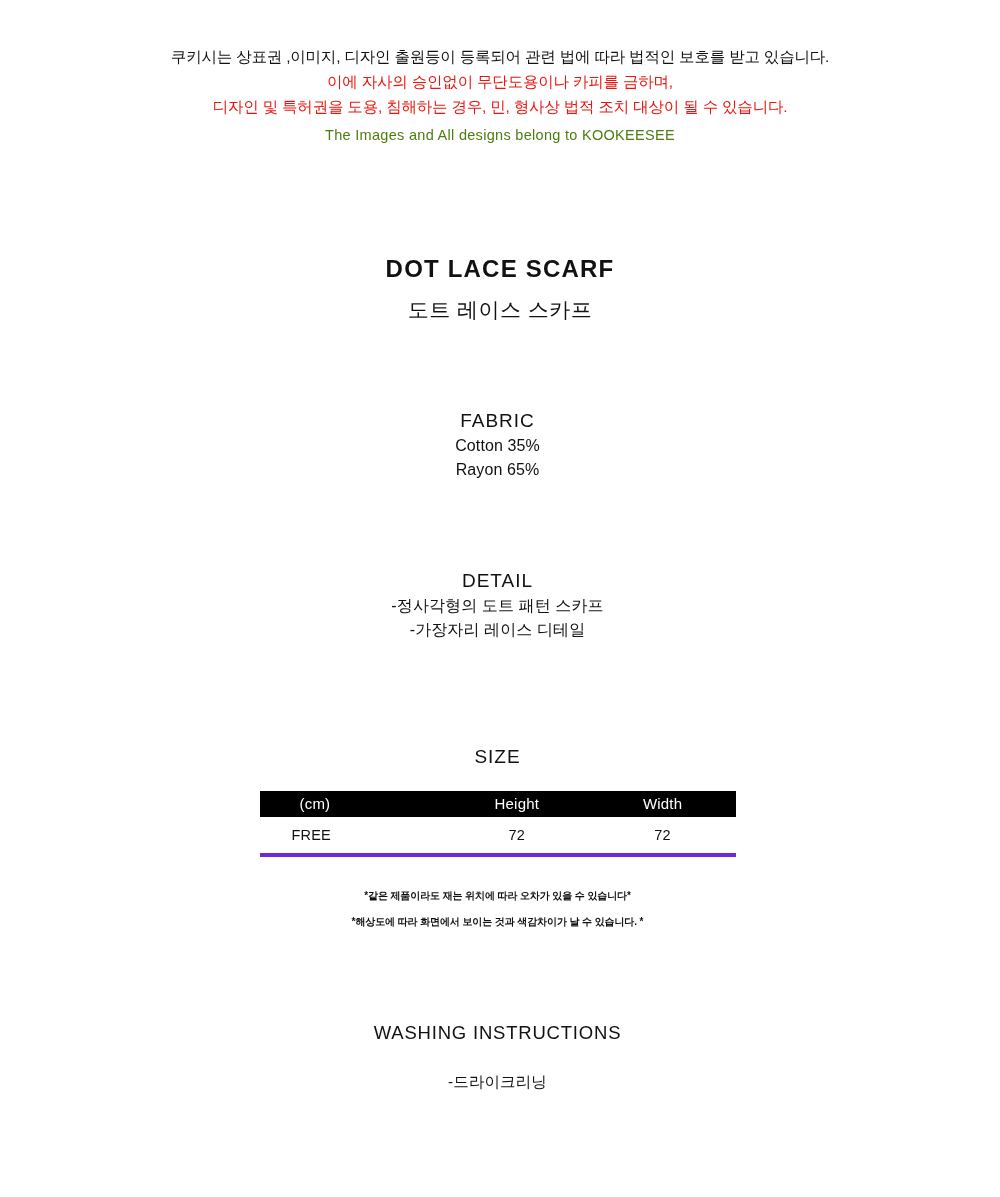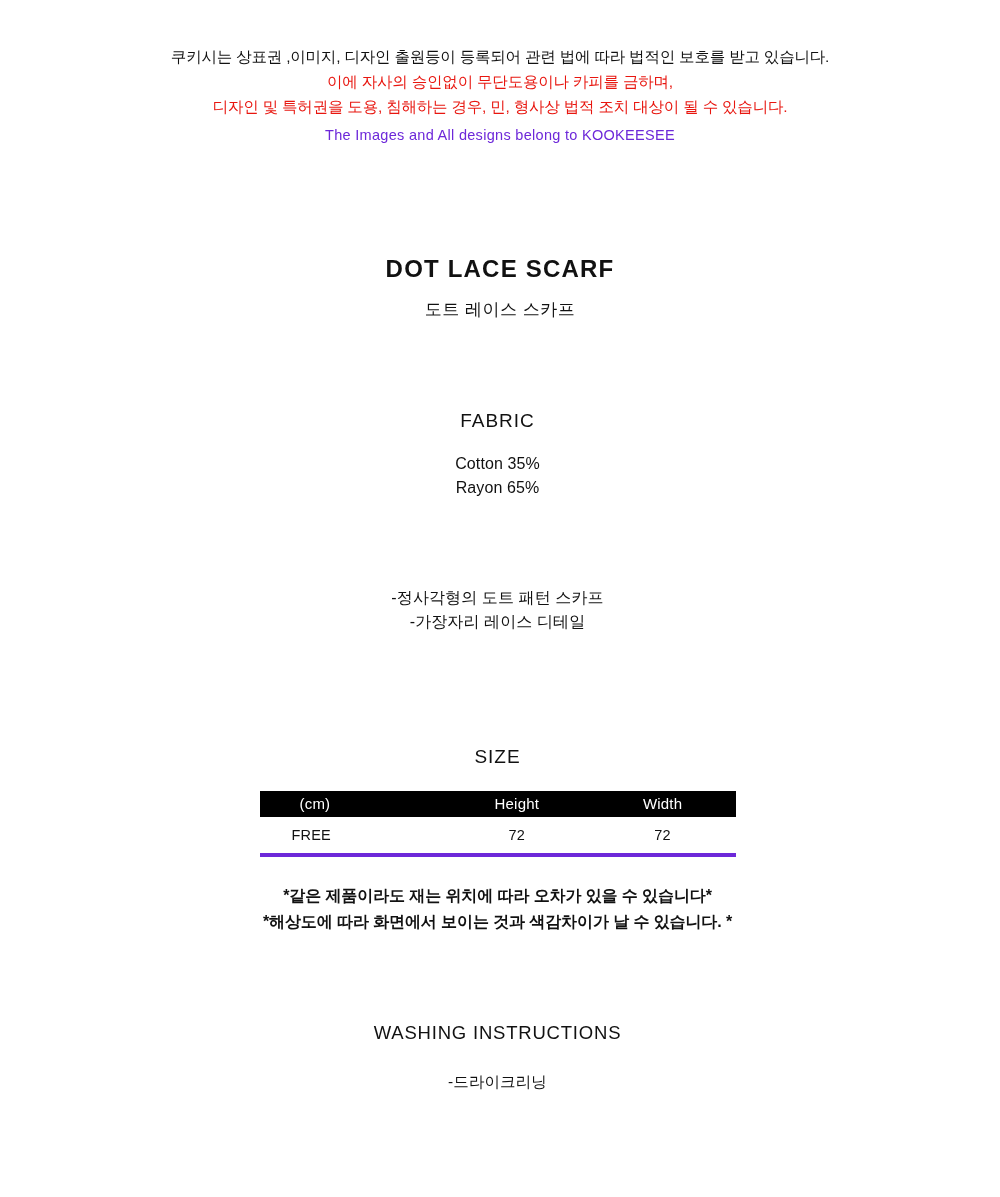--- a/index.html
+++ b/index.html
@@ -33,21 +33,21 @@
   }
   .notice-line {
     font-size: 15.5px;
     line-height: 25px;
     letter-spacing: -0.2px;
     white-space: nowrap;
   }
   .notice-line.black { color: #111111; }
   .notice-line.red { color: #e8160f; }
   .notice-line.eng {
-    color: #6d28d9;
+    color: #4d7c0f;
     font-size: 14.5px;
     letter-spacing: 0.3px;
     margin-top: 4px;
   }
 
   
   .title-block {
     position: absolute;
     top: 252px;
     left: 0;
@@ -56,41 +56,40 @@
   }
   .title-en {
     font-size: 24px;
     letter-spacing: 1.2px;
     font-weight: 700;
     color: #111111;
     line-height: 34px;
   }
   .title-kr {
     margin-top: 12px;
-    font-size: 17px;
+    font-size: 21px;
     letter-spacing: 0.5px;
     color: #111111;
     line-height: 24px;
   }
 
   
   .section {
     position: absolute;
     left: 0;
     width: 995px;
     text-align: center;
   }
   .section-heading {
     font-size: 19px;
     letter-spacing: 1px;
     color: #111111;
     line-height: 26px;
   }
   .section-body {
-    margin-top: 18px;
   }
   .section-body .line {
     font-size: 16px;
     line-height: 24px;
     letter-spacing: 0.1px;
     color: #111111;
   }
 
   #fabric-section { top: 408px; }
   #detail-section { top: 568px; }
@@ -138,21 +137,21 @@
   }
   table.size-table tbody td.row-label {
     text-align: left;
     padding-left: 32px;
   }
 
   .size-notes {
     margin-top: 26px;
   }
   .size-notes .note {
-    font-size: 16px;
+    font-size: 10px;
     line-height: 26px;
     letter-spacing: -0.1px;
     font-weight: bold;
     color: #111111;
   }
 
   
   #washing-section .section-heading {
     font-size: 18.5px;
     letter-spacing: 0.8px;
@@ -179,20 +178,21 @@
 
   <div class="section" id="fabric-section">
     <div class="section-heading">FABRIC</div>
     <div class="section-body">
       <div class="line">Cotton 35%</div>
       <div class="line">Rayon 65%</div>
     </div>
   </div>
 
   <div class="section" id="detail-section">
+    <div class="section-heading">DETAIL</div>
     <div class="section-body">
       <div class="line">-정사각형의 도트 패턴 스카프</div>
       <div class="line">-가장자리 레이스 디테일</div>
     </div>
   </div>
 
   <div class="section" id="size-section">
     <div class="section-heading">SIZE</div>
 
     <div class="size-table-wrap">

